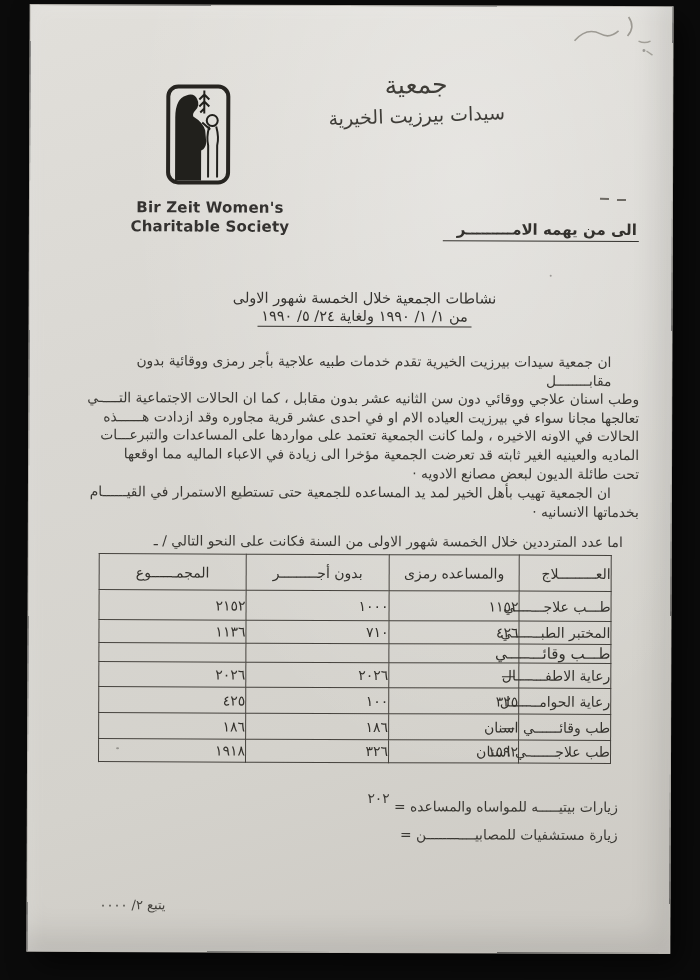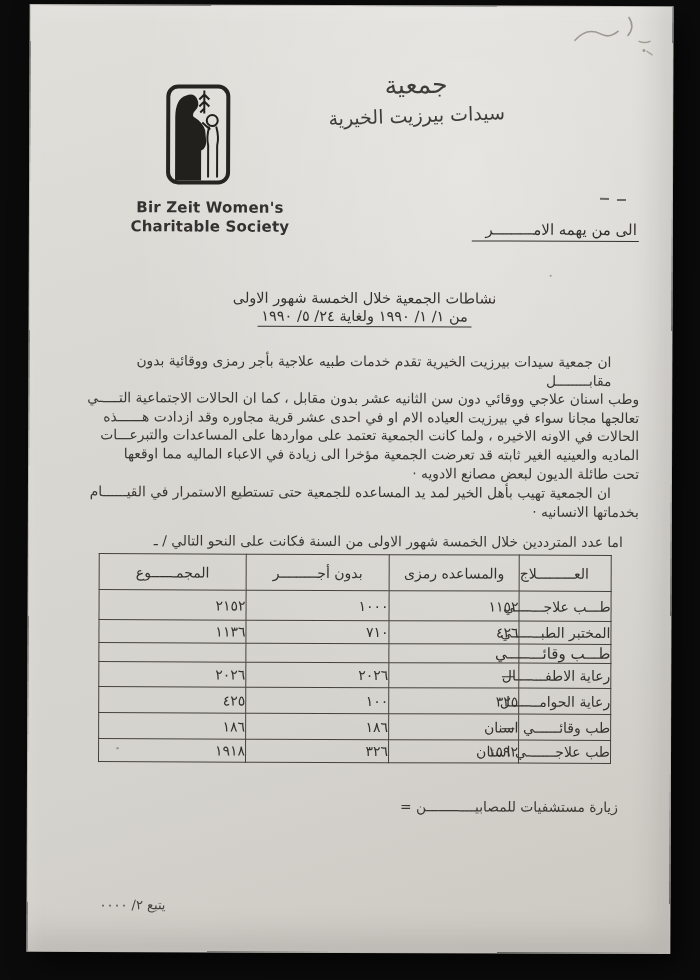--- a/index.html
+++ b/index.html
@@ -35,21 +35,21 @@
   .calligraphy .l1 { font-size:25px; line-height:30px; }
   .calligraphy .l2 { font-size:19px; line-height:30px; transform:rotate(-.8deg); }
 
   .stray-marks { position:absolute; right:46px; top:191px; width:26px; height:6px; }
   .stray-marks i { position:absolute; height:0; border-top:2px solid #6d6a64; }
   .stray-marks i:first-child { left:0; width:9px; }
   .stray-marks i:last-child { right:0; width:9px; top:1px; }
 
   .recipient {
     position:absolute; right:33px; top:214px; direction:rtl;
-    font-size:15px; font-weight:normal; color:#33312d;
+    font-size:15px; font-weight:bold; color:#33312d;
     border-bottom:1.6px solid #33312d; padding:0 2px 2px 14px;
   }
 
   .title-block { position:absolute; left:185px; top:284px; width:300px; direction:rtl; text-align:center; font-size:14.5px; color:#35332f; }
   .title-block .t2 { margin-top:2px; display:inline-block; border-bottom:1.5px solid #35332f; padding:0 4px 2px; }
 
   .para { position:absolute; left:50px; width:560px; direction:rtl; font-size:13.8px; line-height:18.6px; color:#3a3833; }
   .para1 { top:346px; }
   .para2 { top:477px; }
   .para .indent { padding-right:28px; }
@@ -66,21 +66,21 @@
   }
   col.c-treat { width:92px; } col.c-paid { width:130px; }
   col.c-free  { width:143px; } col.c-total { width:147px; }
   tr.hdr  { height:36px; }
   tr.r0 { height:30px; } tr.r1 { height:23px; } tr.r2 { height:15px; }
   tr.r3 { height:25px; } tr.r4 { height:26px; } tr.r5 { height:26px; } tr.r6 { height:23px; }
   td.lbl { text-align:right; padding-right:5px; font-size:13.2px; }
   tr.r2 td.lbl { font-size:15px; }
   td.num, th { }
   td.num { letter-spacing:3px; font-size:14.5px; }
-  th.treat { text-align:left;margin-left:8px; }
+  th.treat { text-align:right;margin-left:8px; }
 
   .notes { position:absolute; right:52px; top:786px; direction:rtl; text-align:right; font-size:13.8px; line-height:28px; color:#3a3833; }
   .notes .raised { position:relative; top:-8px; letter-spacing:2px; }
 
   .footer-line { position:absolute; left:72px; top:892px; direction:rtl; font-size:13px; color:#45433e; letter-spacing:1px; }
 </style>
 </head>
 <body>
 
 <div class="stage">
@@ -200,20 +200,24 @@
         <td class="lbl">طب علاجـــــــي اسنان</td>
         <td class="num">١٥٩٢</td>
         <td class="num">٣٢٦</td>
         <td class="num">١٩١٨</td>
       </tr>
     </tbody>
       </table>
 
     <div class="notes">
       <div>
+        <span>زيارات بيتيـــــه للمواساه والمساعده =</span>
+        <span class="raised">٢٠٢</span>
+      </div>
+      <div>
         <span>زيارة مستشفيات للمصابيــــــــــــن =</span>
         <span class="raised"></span>
       </div>
     </div>
 
     <div class="footer-line">يتبع ٢/ ٠٠٠٠</div>
 
   </div>
 </div>
 

